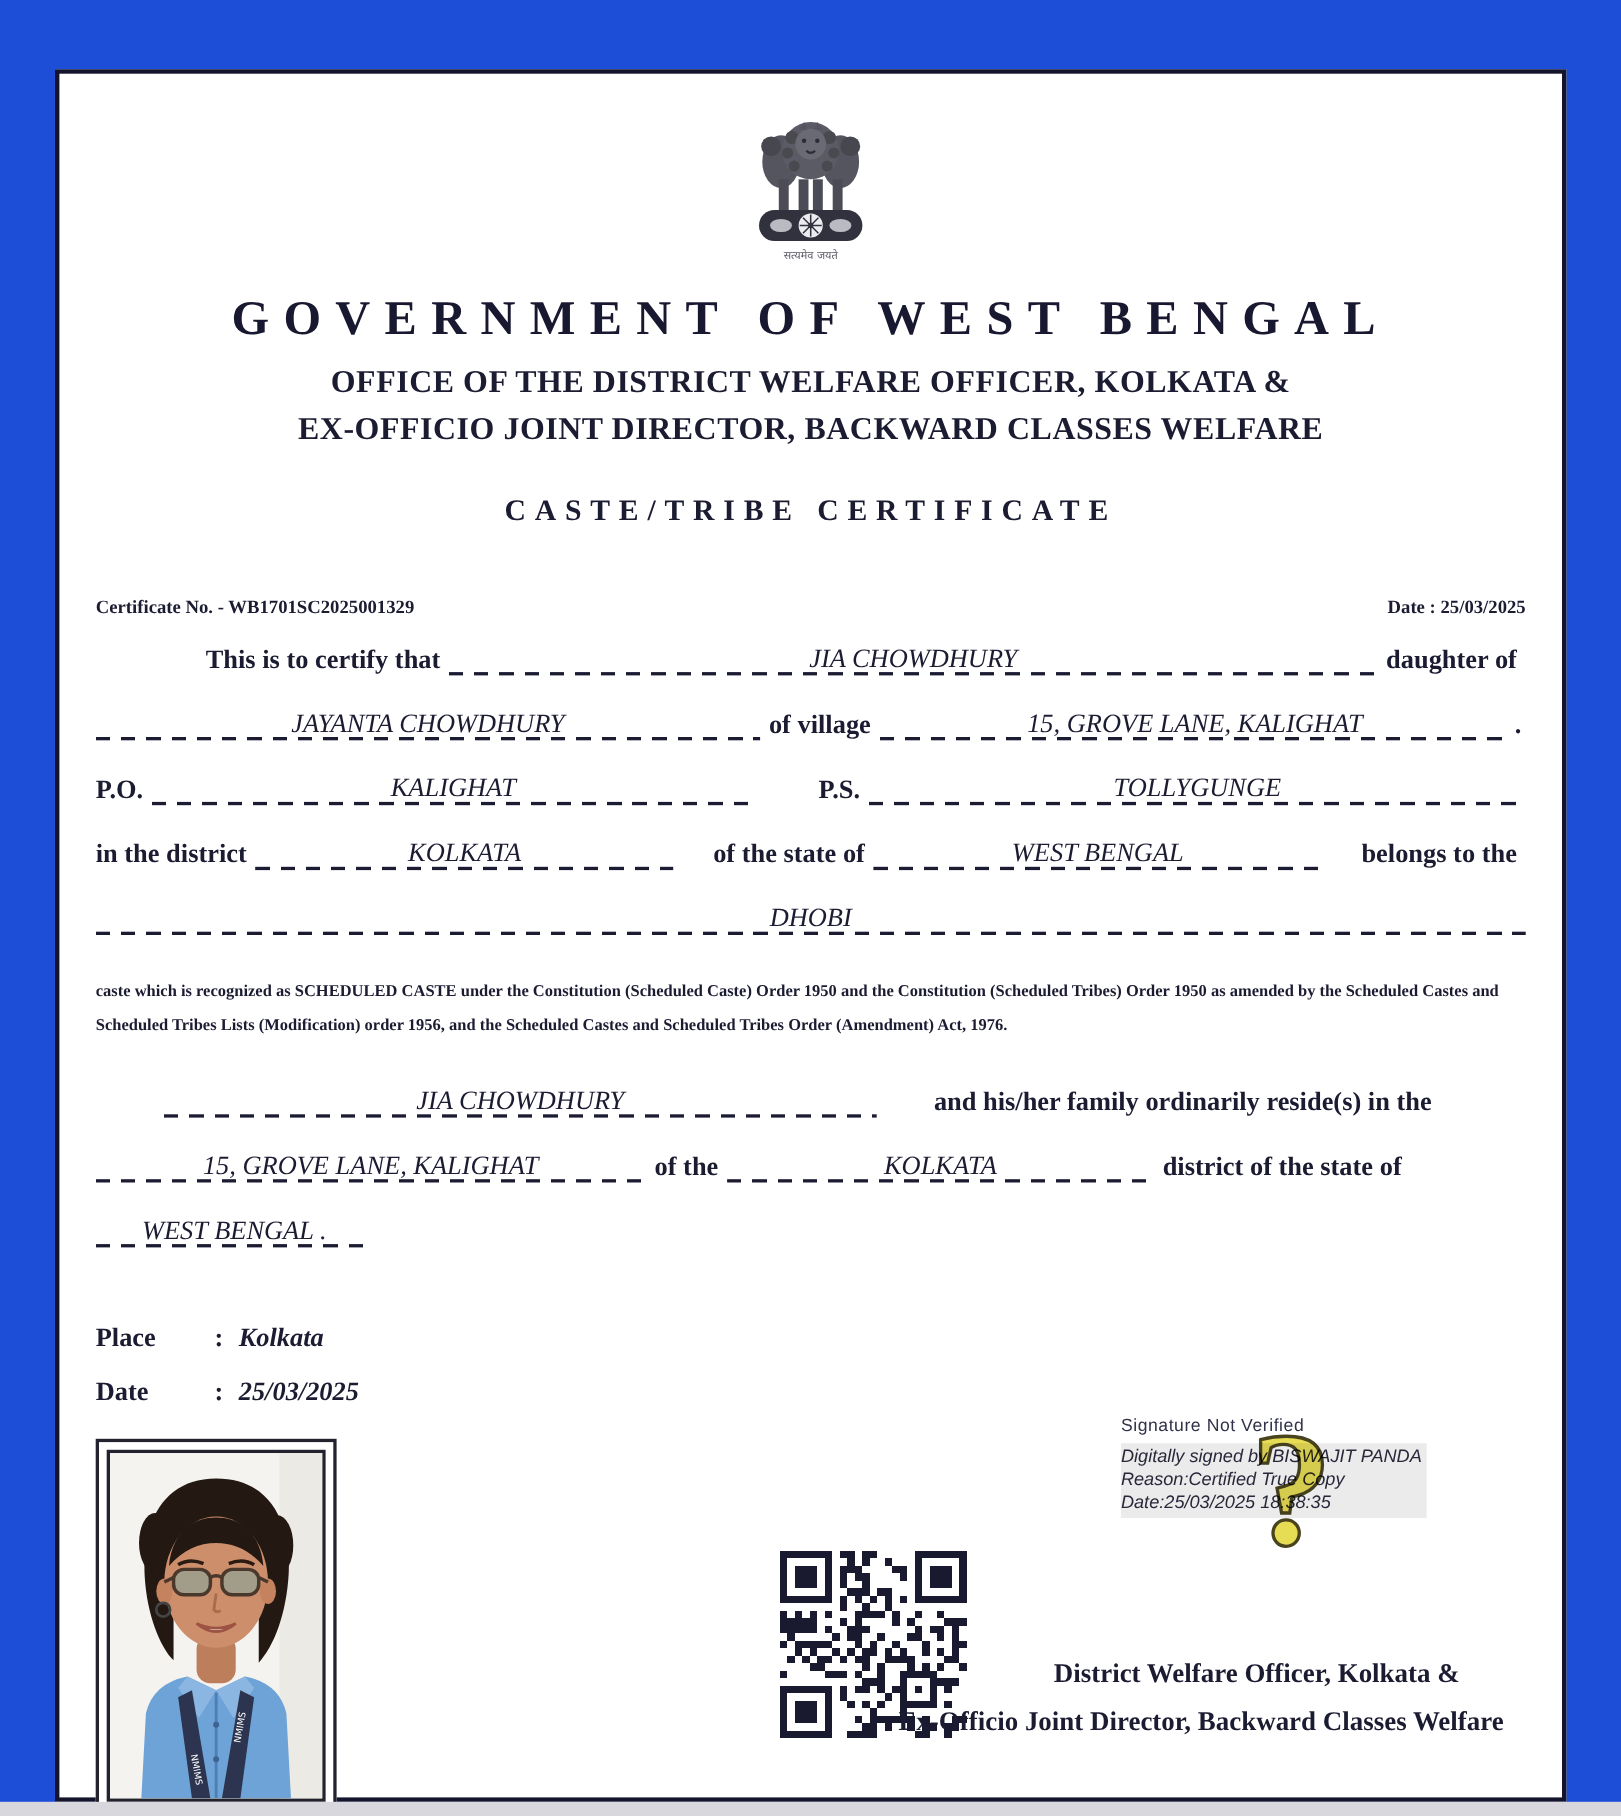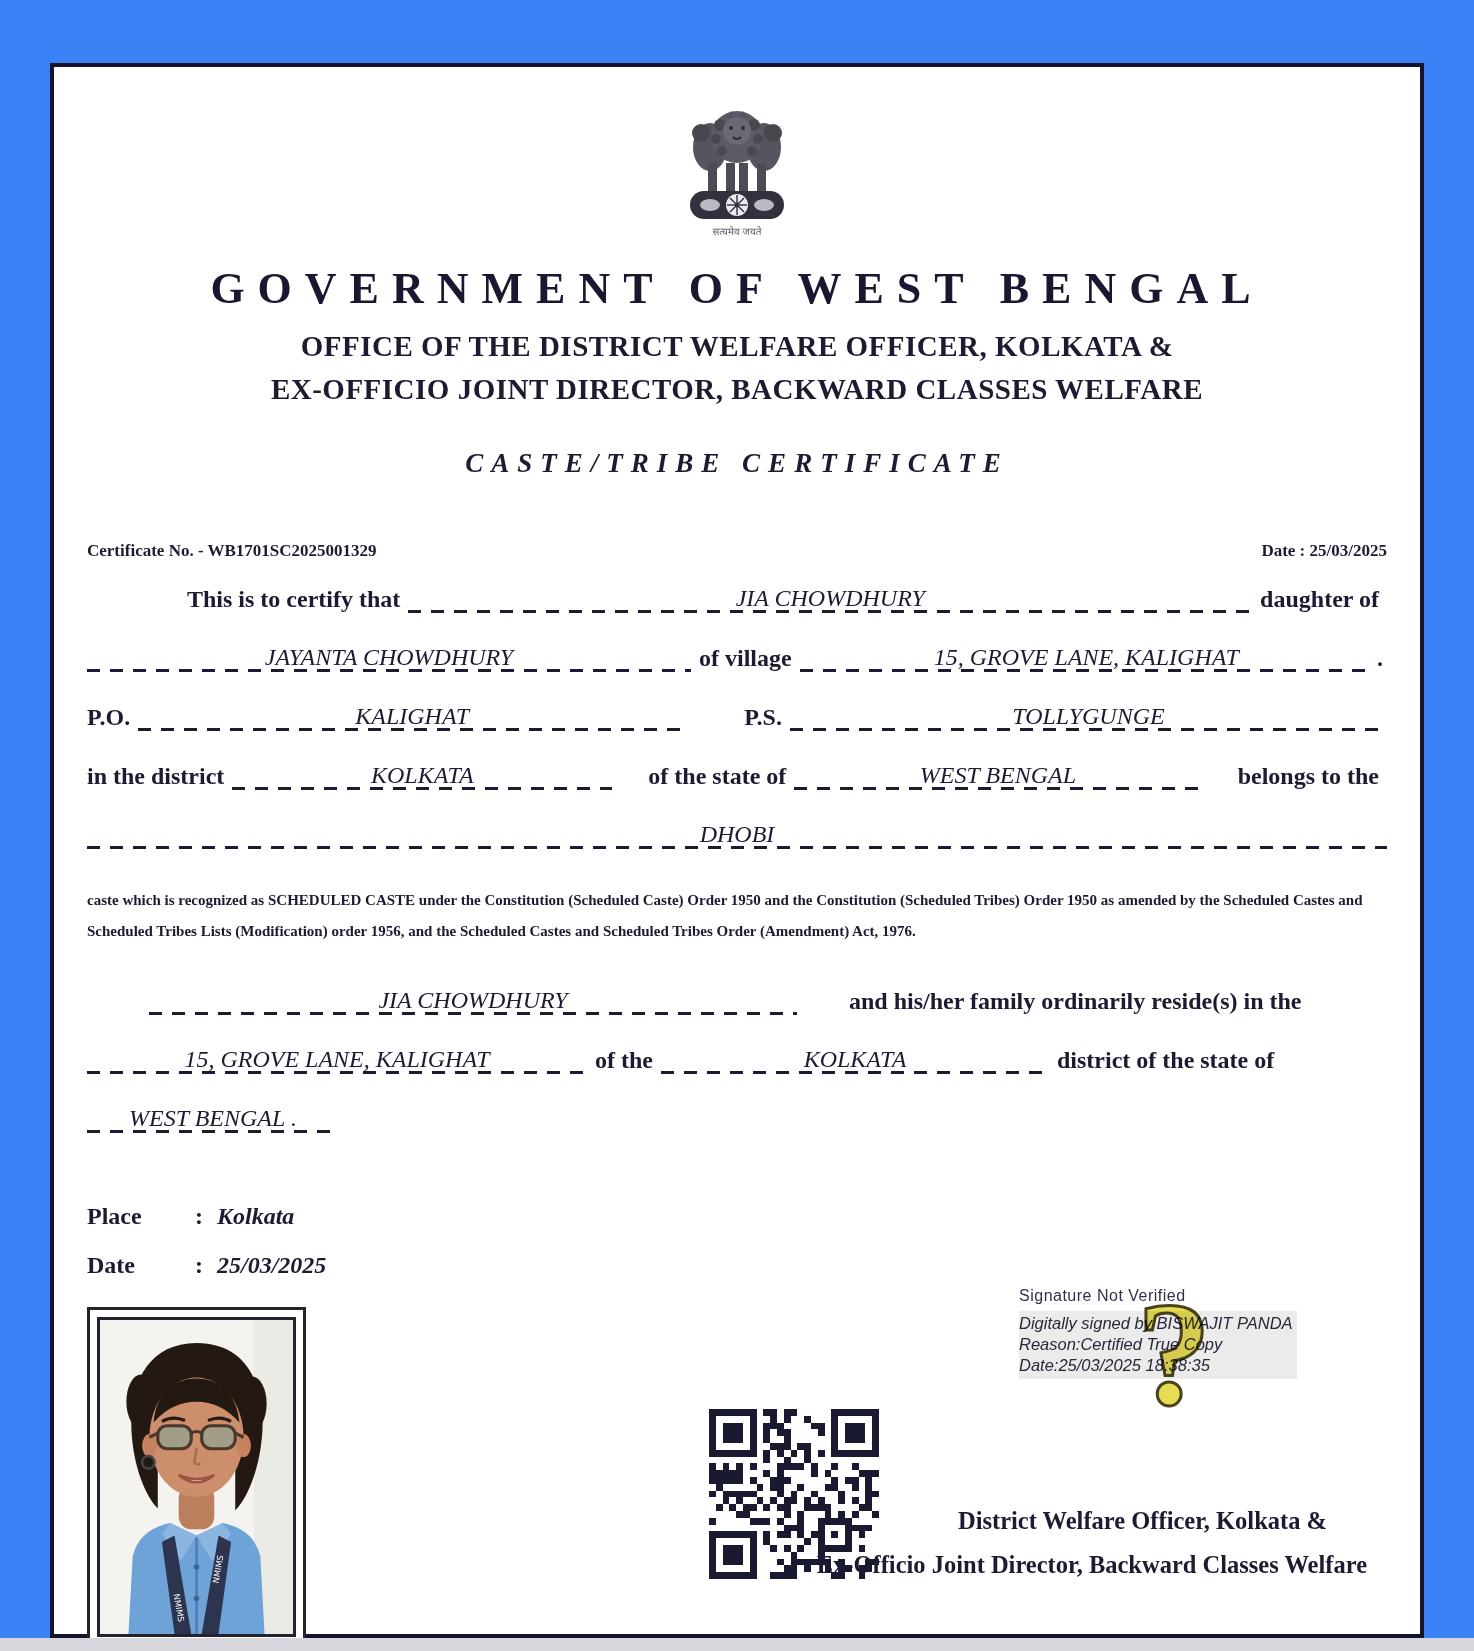--- a/index.html
+++ b/index.html
@@ -1,37 +1,37 @@
 <!DOCTYPE html>
 <html><head>
 <meta charset="utf-8">
 <style>
   * { margin:0; padding:0; box-sizing:border-box; }
   html,body { background:#ffffff; }
   .page {
-    position:relative; width:1474px; height:1651px; background:#3b82f6;
+    position:relative; width:1474px; height:1651px; background:#1d4ed8;
     font-family:"Liberation Serif", serif; color:#1b1b32; overflow:hidden;
   }
   .bottom-strip { position:absolute; left:0; right:0; bottom:0; height:13px; background:#d7d7dd; }
   .frame {
     position:absolute; left:50px; top:63px; width:1374px; height:1575px;
     border:4px solid #14142c; background:#ffffff;
   }
   .content { position:relative; padding:18px 33px 0 33px; height:100%; }
 
   
   .emblem-wrap { text-align:center; margin-top:4px; }
   .gov-title {
     text-align:center; font-weight:bold; font-size:44px; letter-spacing:13px;
     margin-top:18px; color:#181830;
   }
   .office-line { text-align:center; font-weight:bold; font-size:29px; margin-top:10px; letter-spacing:0.5px; }
   .office-line.first { margin-top:16px; }
   .doc-title {
-    text-align:center; font-weight:bold; font-style:italic; font-size:27px;
+    text-align:center; font-weight:bold; font-size:27px;
     letter-spacing:8px; margin-top:42px;
   }
 
   
   .meta-row { display:flex; justify-content:space-between; align-items:flex-end; margin-top:62px; font-size:17px; font-weight:bold; }
 
   
   .form { font-size:24px; }
   .row { display:flex; align-items:flex-end; margin-top:27px; }
   .lbl { font-weight:bold; white-space:nowrap; padding:0 8px 2px 8px; }

